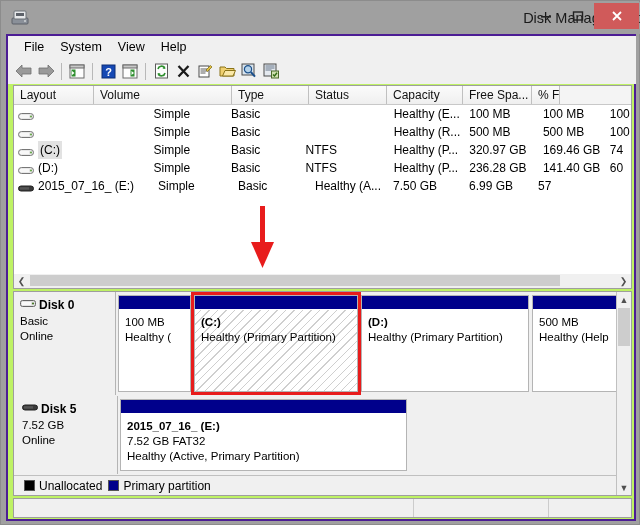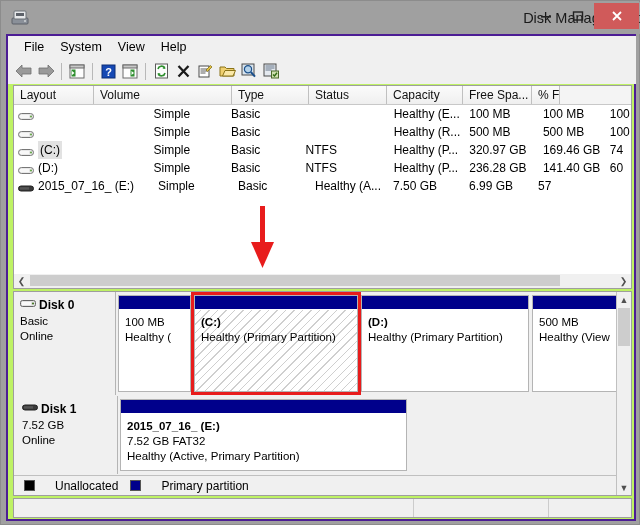--- a/index.html
+++ b/index.html
@@ -332,24 +332,23 @@
     border-top: 1px solid #c0c0c0;
     display: flex;
     align-items: center;
     padding-left: 10px;
     gap: 6px;
     box-sizing: border-box;
   }
   .leg-item {
     display: flex;
     align-items: center;
-    gap: 20px;
+    gap: 4px;
     font-size: 12px;
     color: #000;
-    margin-right: 6px;
     cursor: default;
   }
   .leg-swatch {
     width: 11px; height: 11px;
     border: 1px solid #555;
     box-sizing: border-box;
   }
 
   
   #statusbar {
@@ -682,37 +681,37 @@
               <div class="part-name">(D:)</div>
               <div>Healthy (Primary Partition)</div>
             </div>
           </div>
 
           <div class="part" style="width:85px">
             <div class="part-bar"></div>
             <div class="part-body">
               <div class="part-name"></div>
               <div>500 MB</div>
-              <div>Healthy (View</div>
+              <div>Healthy (Help</div>
             </div>
           </div>
 
         </div>
       </div>
 
       <div class="disk-row" style="top:104px; height:78px;">
         <div class="disk-info">
           <div class="disk-title">
             <span>
               <svg width="16" height="11" viewBox="0 0 16 11">
                 <rect x="0.5" y="3" width="15" height="5" rx="2.5" fill="#3a3a3a" stroke="#222"></rect>
                 <rect x="2" y="4.2" width="9" height="2.4" fill="#555"></rect>
               </svg>
             </span>
-            <span>Disk 1</span>
+            <span>Disk 5</span>
           </div>
           <div class="disk-meta">7.52 GB</div>
           <div class="disk-meta">Online</div>
         </div>
 
         <div class="disk-parts">
           <div class="part" style="width:287px">
             <div class="part-bar"></div>
             <div class="part-body">
               <div class="part-name">2015_07_16_  (E:)</div>

